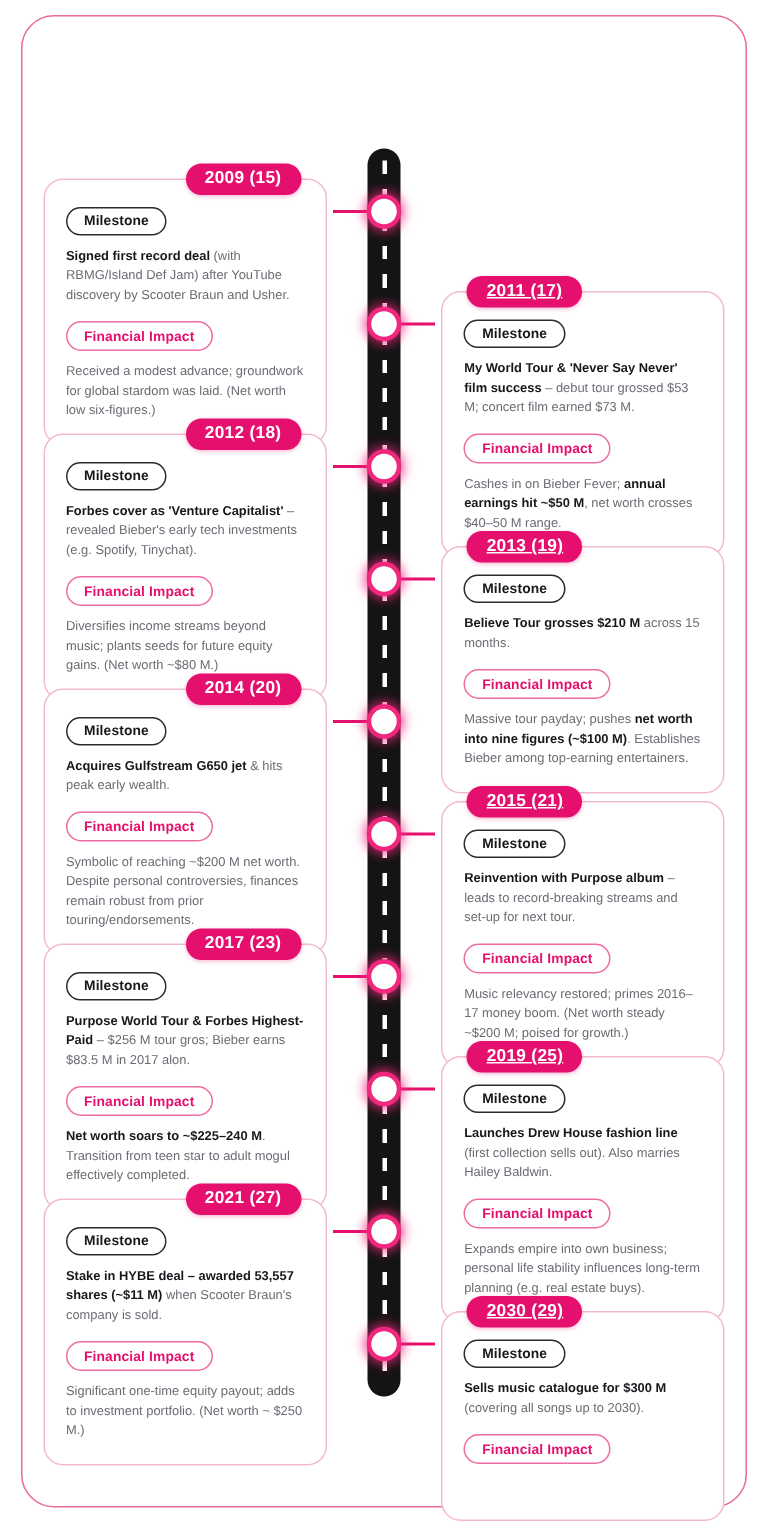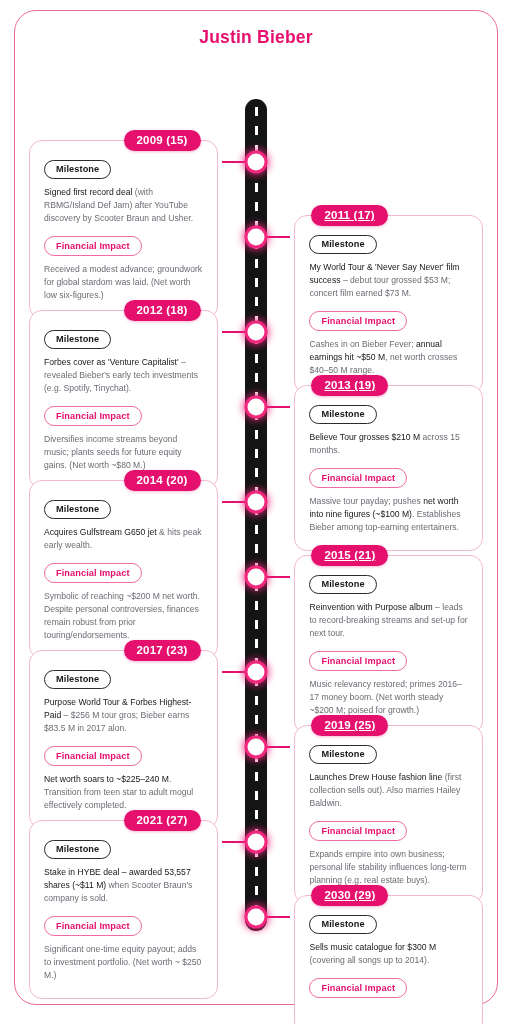--- a/index.html
+++ b/index.html
@@ -106,30 +106,29 @@
     margin-bottom:7px;
   }
   .chip.milestone{border:1.2px solid #2a2a30;color:#17171c;}
   .chip.impact{border:1.2px solid #f06ba3;color:#e5106e;}
   .chip.impact{margin-top:9px;}
 
   .body-text{
     font-size:8.6px;line-height:1.52;color:#6b6b74;
     margin:0 0 2px 0;
   }
-  .body-text b{color:#17171c;font-weight:normal;}
+  .body-text b{color:#17171c;font-weight:bold;}
 </style>
 </head>
 <body>
 
 <div class="page">
   <div class="frame">
 
     <div class="header">
-      <div class="brand">Justin Bieber</div>
     </div>
 
     <div class="spine"></div>
 
     <div class="rows" id="rows" style="position: relative; height: 1000px;">
         <div class="row left" style="position: absolute; left: 0px; right: 0px; top: 88px;">
           <div class="slot a">
             <div class="card" style="min-height: 130px;"><div class="year-badge">2009 (15)</div><span class="chip milestone">Milestone</span><p class="body-text"><b>Signed first record deal </b><span>(with RBMG/Island Def Jam) after YouTube discovery by Scooter Braun and Usher.</span></p><span class="chip impact">Financial Impact</span><p class="body-text"><b></b><span>Received a modest advance; groundwork for global stardom was laid. (Net worth low six-figures.)</span></p></div>
           </div>
           <div class="slot b"></div>
@@ -196,21 +195,21 @@
           <div class="slot a">
             <div class="card" style="min-height: 125px;"><div class="year-badge">2021 (27)</div><span class="chip milestone">Milestone</span><p class="body-text"><b>Stake in HYBE deal – awarded 53,557 shares (~$11 M) </b><span>when Scooter Braun's company is sold.</span></p><span class="chip impact">Financial Impact</span><p class="body-text"><b></b><span>Significant one-time equity payout; adds to investment portfolio. (Net worth ~ $250 M.)</span></p></div>
           </div>
           <div class="slot b"></div>
           <div class="node" style="top: 22px;"></div>
           <div class="connector" style="top: 21px; right: 50%; width: 34px;"></div>
         </div>
         <div class="row right" style="position: absolute; left: 0px; right: 0px; top: 843px;">
           <div class="slot a"></div>
           <div class="slot b">
-            <div class="card" style="min-height: 140px;"><div class="year-badge">2030 (29)</div><span class="chip milestone">Milestone</span><p class="body-text"><b>Sells music catalogue for $300 M </b><span>(covering all songs up to 2014).</span></p><span class="chip impact">Financial Impact</span></div>
+            <div class="card" style="min-height: 140px;"><div class="year-badge">2030 (29)</div><span class="chip milestone">Milestone</span><p class="body-text"><b>Sells music catalogue for $300 M </b><span>(covering all songs up to 2030).</span></p><span class="chip impact">Financial Impact</span></div>
           </div>
           <div class="node" style="top: 22px;"></div>
           <div class="connector" style="top: 21px; left: 50%; width: 34px;"></div>
         </div>
       </div>
 
   </div>
 </div>
 
 </body></html>

